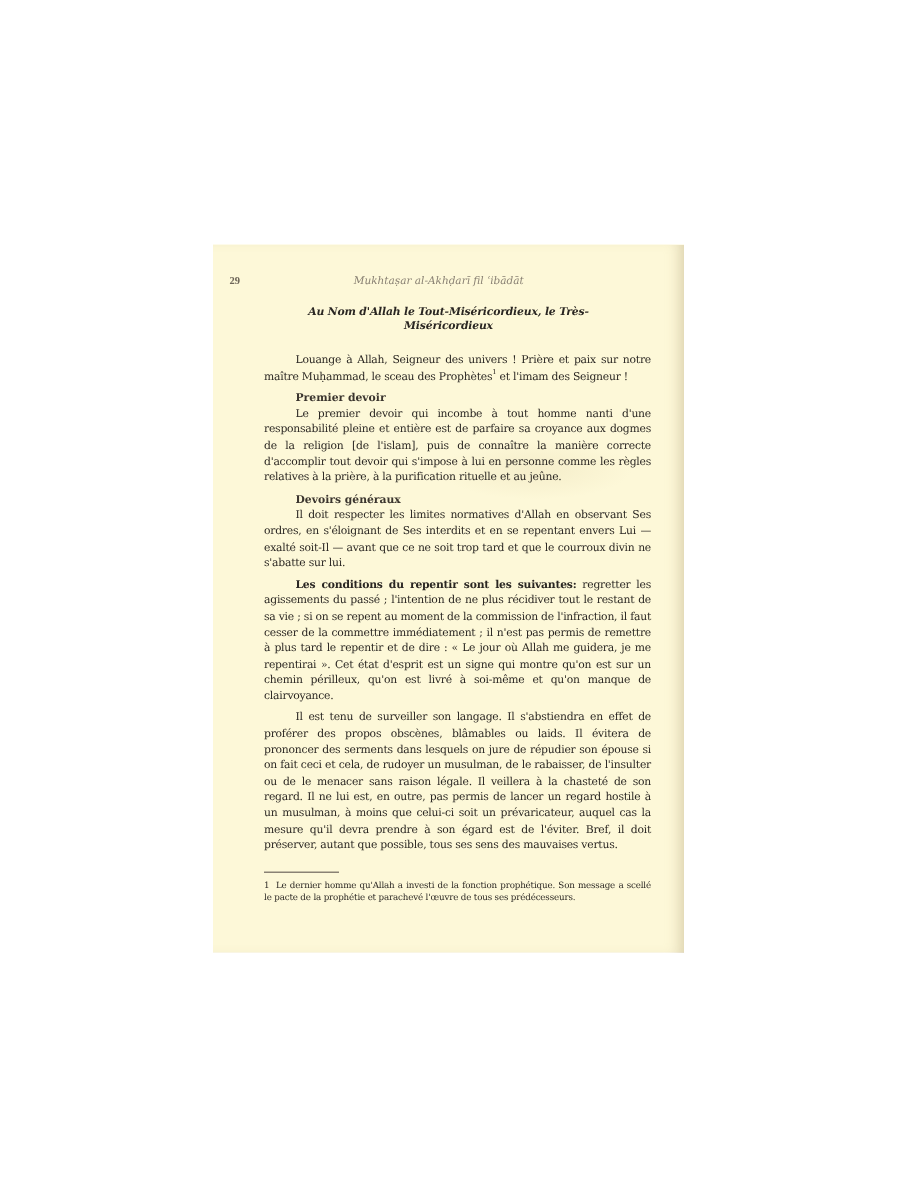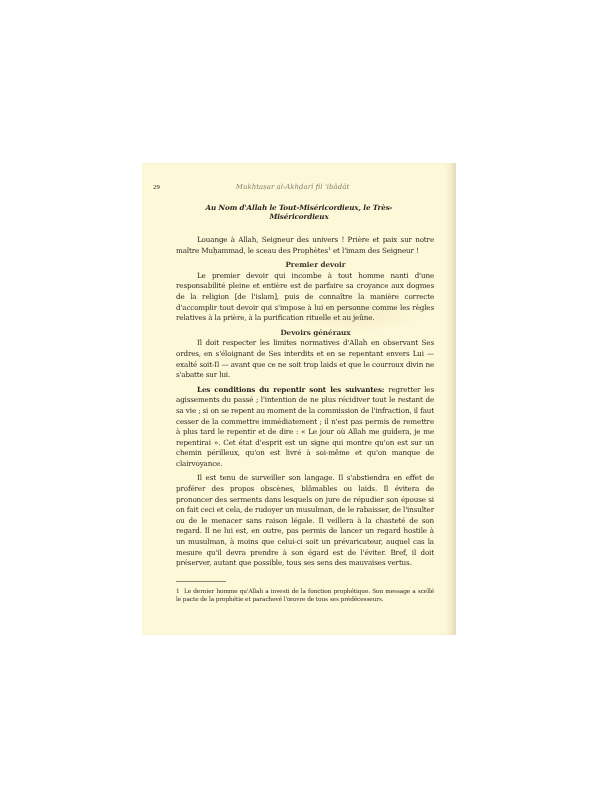--- a/index.html
+++ b/index.html
@@ -80,21 +80,20 @@
     letter-spacing: -0.15px;
   }
   .gap { height: 4px; }
   h3 {
     margin: 0;
     font-size: 7.2px;
     line-height: 10.6px;
     font-weight: bold;
     padding-left: 21px;
     color: #3b352e;
-    text-align: center;
   }
   .lead {
     font-weight: bold;
   }
   .fn-rule {
     width: 50px;
     height: 0;
     border-top: 0.8px solid #8a8274;
     margin: 12px 0 5px 0;
   }
@@ -126,21 +125,21 @@
     <div class="basmala">Au Nom d'Allah le Tout-Miséricordieux, le Très-Miséricordieux</div>
 
     <p><span>Louange à Allah, Seigneur des univers ! Prière et paix sur notre maître Muḥammad, le sceau des Prophètes</span><sup>1</sup><span> et l'imam des Seigneur !</span></p>
 
     <div class="gap"></div>
     <h3>Premier devoir</h3>
     <p>Le premier devoir qui incombe à tout homme nanti d'une responsabilité pleine et entière est de parfaire sa croyance aux dogmes de la religion [de l'islam], puis de connaître la manière correcte d'accomplir tout devoir qui s'impose à lui en personne comme les règles relatives à la prière, à la purification rituelle et au jeûne.</p>
 
     <div class="gap"></div>
     <h3>Devoirs généraux</h3>
-    <p>Il doit respecter les limites normatives d'Allah en observant Ses ordres, en s'éloignant de Ses interdits et en se repentant envers Lui — exalté soit-Il — avant que ce ne soit trop laids et que le courroux divin ne s'abatte sur lui.</p>
+    <p>Il doit respecter les limites normatives d'Allah en observant Ses ordres, en s'éloignant de Ses interdits et en se repentant envers Lui — exalté soit-Il — avant que ce ne soit trop tard et que le courroux divin ne s'abatte sur lui.</p>
 
     <div class="gap"></div>
     <p><span class="lead">Les conditions du repentir sont les suivantes:</span><span> regretter les agissements du passé ; l'intention de ne plus récidiver tout le restant de sa vie ; si on se repent au moment de la commission de l'infraction, il faut cesser de la commettre immédiatement ; il n'est pas permis de remettre à plus tard le repentir et de dire : « Le jour où Allah me guidera, je me repentirai ». Cet état d'esprit est un signe qui montre qu'on est sur un chemin périlleux, qu'on est livré à soi-même et qu'on manque de clairvoyance.</span></p>
 
     <div class="gap"></div>
     <p>Il est tenu de surveiller son langage. Il s'abstiendra en effet de proférer des propos obscènes, blâmables ou laids. Il évitera de prononcer des serments dans lesquels on jure de répudier son épouse si on fait ceci et cela, de rudoyer un musulman, de le rabaisser, de l'insulter ou de le menacer sans raison légale. Il veillera à la chasteté de son regard. Il ne lui est, en outre, pas permis de lancer un regard hostile à un musulman, à moins que celui-ci soit un prévaricateur, auquel cas la mesure qu'il devra prendre à son égard est de l'éviter. Bref, il doit préserver, autant que possible, tous ses sens des mauvaises vertus.</p>
 
     <div class="fn-rule"></div>
     <p class="footnote"><span>1</span>&nbsp; <span>Le dernier homme qu'Allah a investi de la fonction prophétique. Son message a scellé le pacte de la prophétie et parachevé l'œuvre de tous ses prédécesseurs.</span></p>
   </div>

